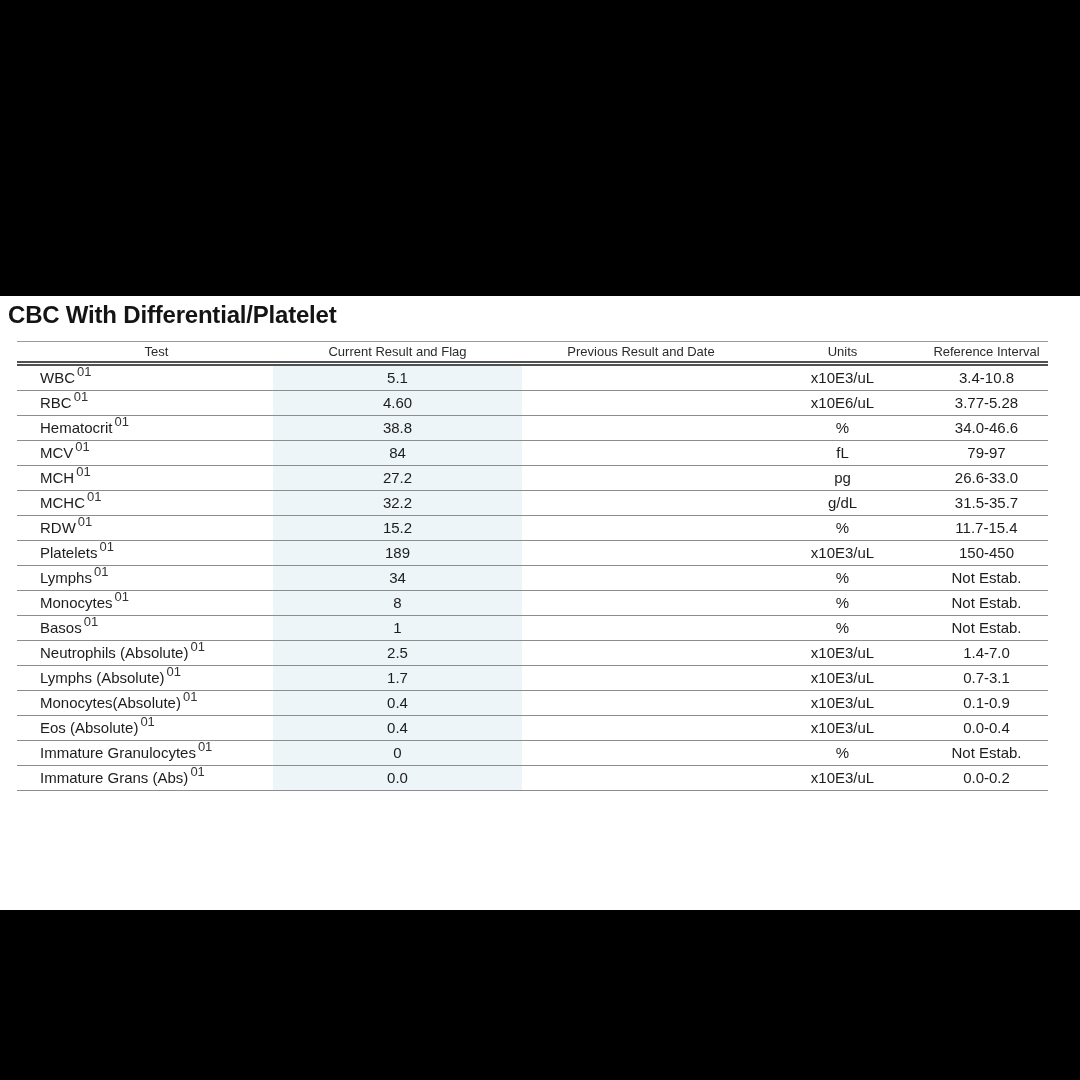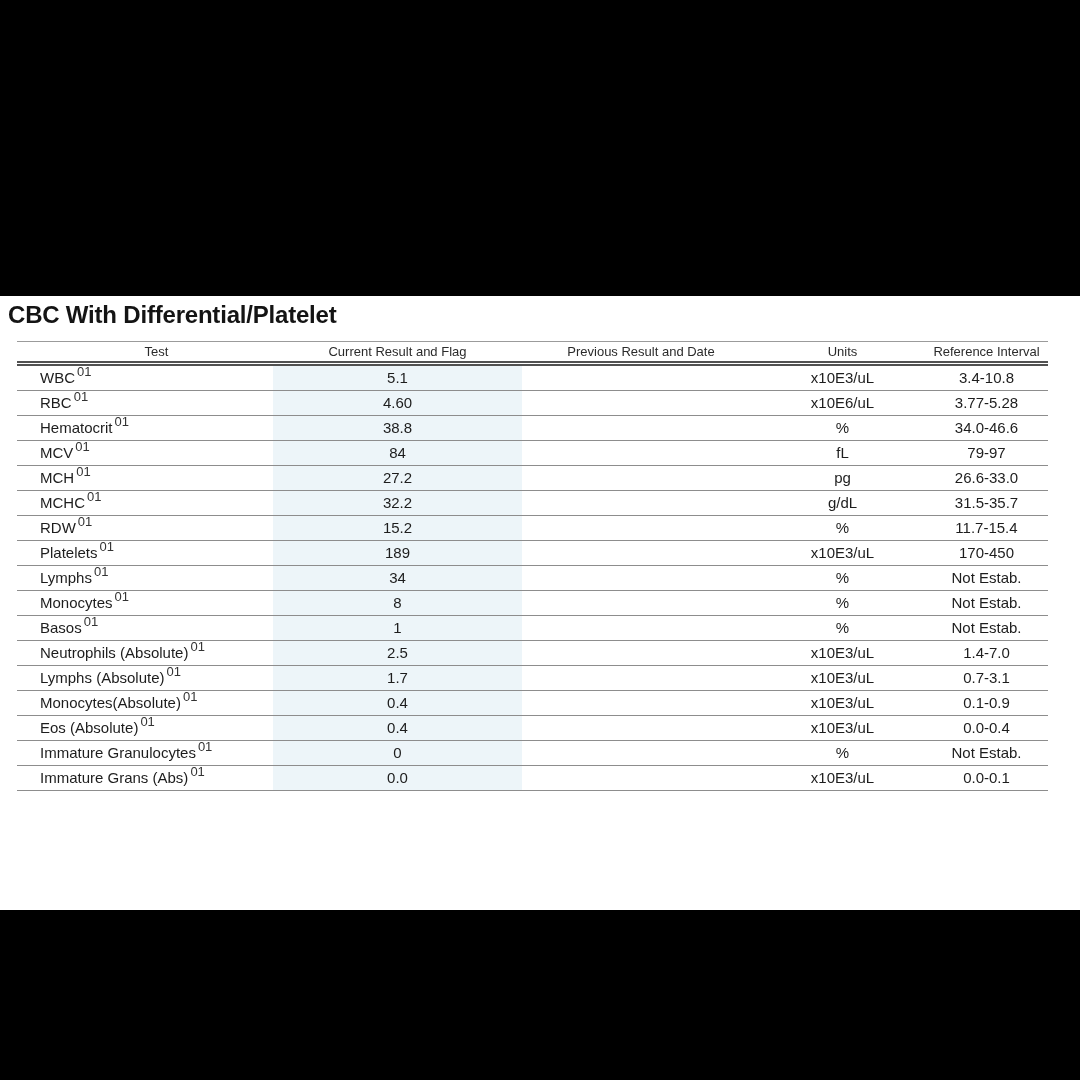--- a/index.html
+++ b/index.html
@@ -184,21 +184,21 @@
     <td class="c-units">%</td>
     <td class="c-ref">11.7-15.4</td>
   </tr>
         <tr>
     <td class="c-test">
       <span>Platelets</span><sup class="fnote">01</sup>
     </td>
     <td class="c-result hl">189</td>
     <td class="c-prev"></td>
     <td class="c-units">x10E3/uL</td>
-    <td class="c-ref">170-450</td>
+    <td class="c-ref">150-450</td>
   </tr>
         <tr>
     <td class="c-test">
       <span>Lymphs</span><sup class="fnote">01</sup>
     </td>
     <td class="c-result hl">34</td>
     <td class="c-prev"></td>
     <td class="c-units">%</td>
     <td class="c-ref">Not Estab.</td>
   </tr>
@@ -265,19 +265,19 @@
     <td class="c-units">%</td>
     <td class="c-ref">Not Estab.</td>
   </tr>
         <tr>
     <td class="c-test">
       <span>Immature Grans (Abs)</span><sup class="fnote">01</sup>
     </td>
     <td class="c-result hl">0.0</td>
     <td class="c-prev"></td>
     <td class="c-units">x10E3/uL</td>
-    <td class="c-ref">0.0-0.1</td>
+    <td class="c-ref">0.0-0.2</td>
   </tr>
       </tbody>
   </table>
 
   <div class="letterbox bottom"></div>
 </div>
 
 </body></html>

